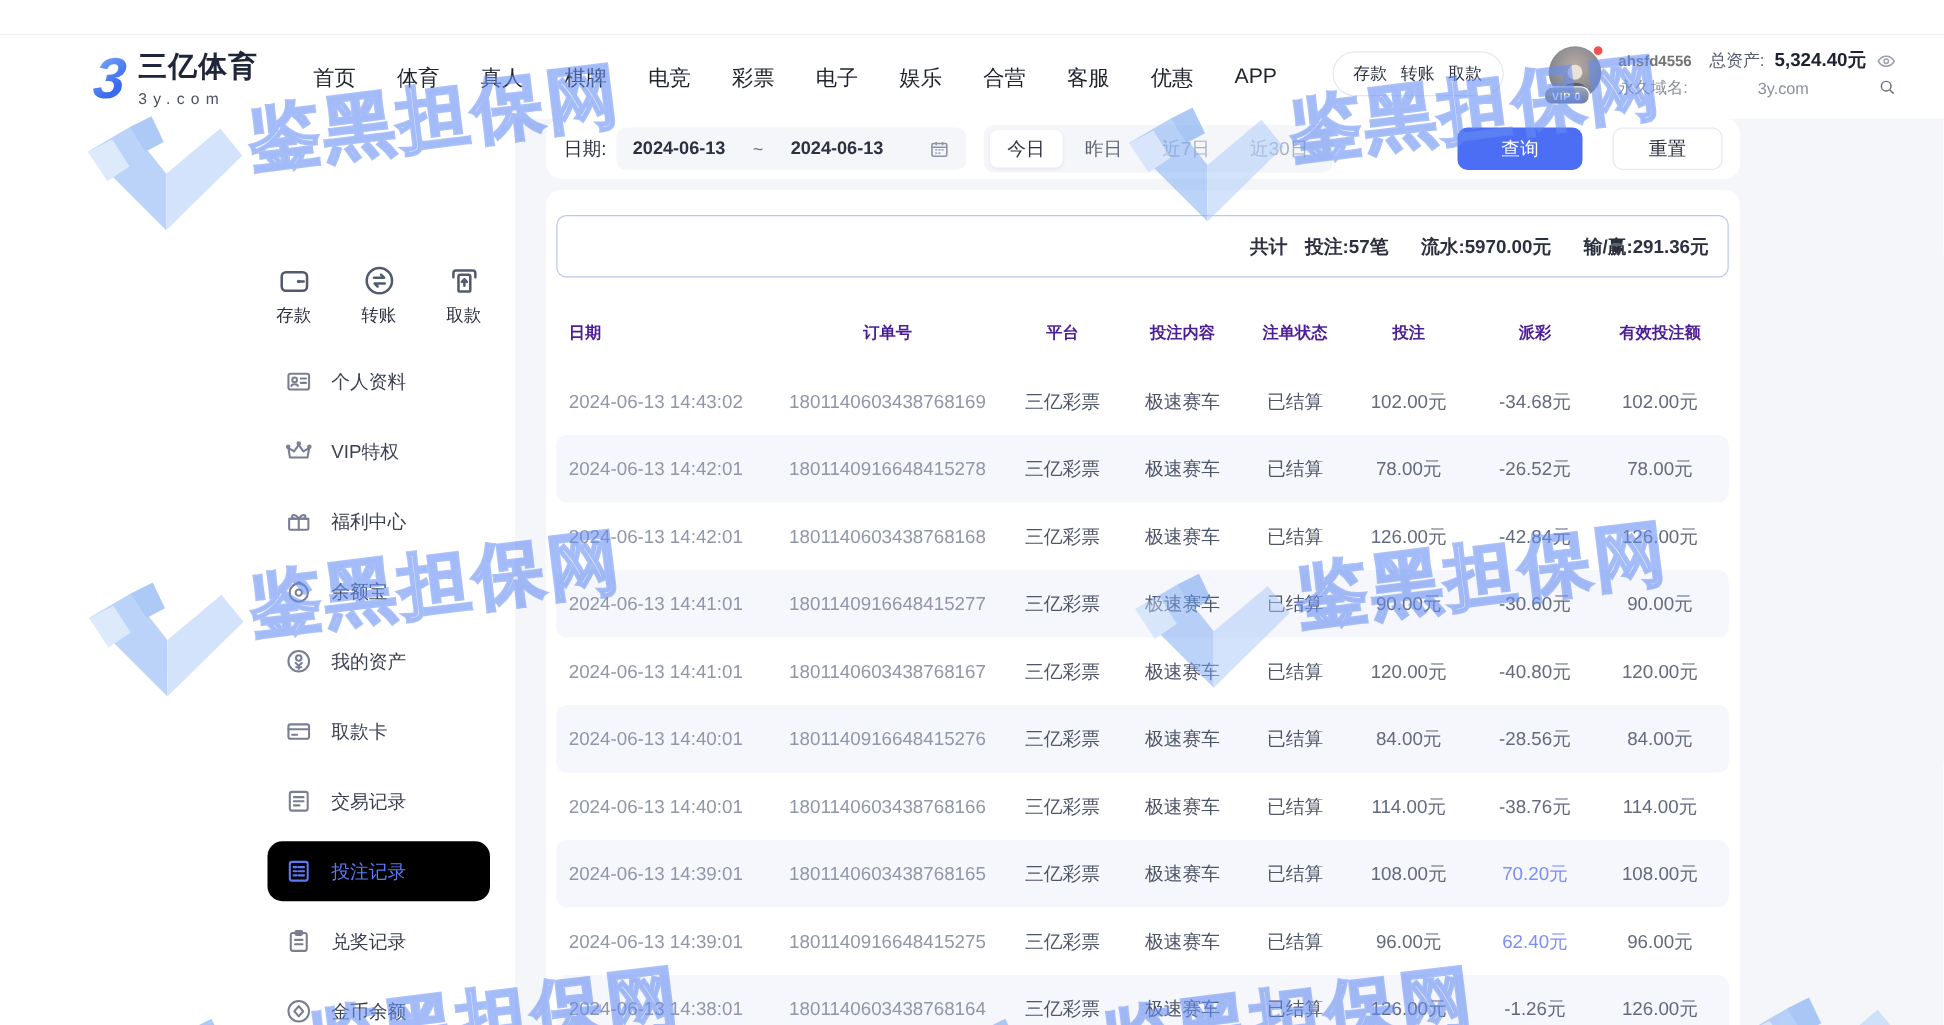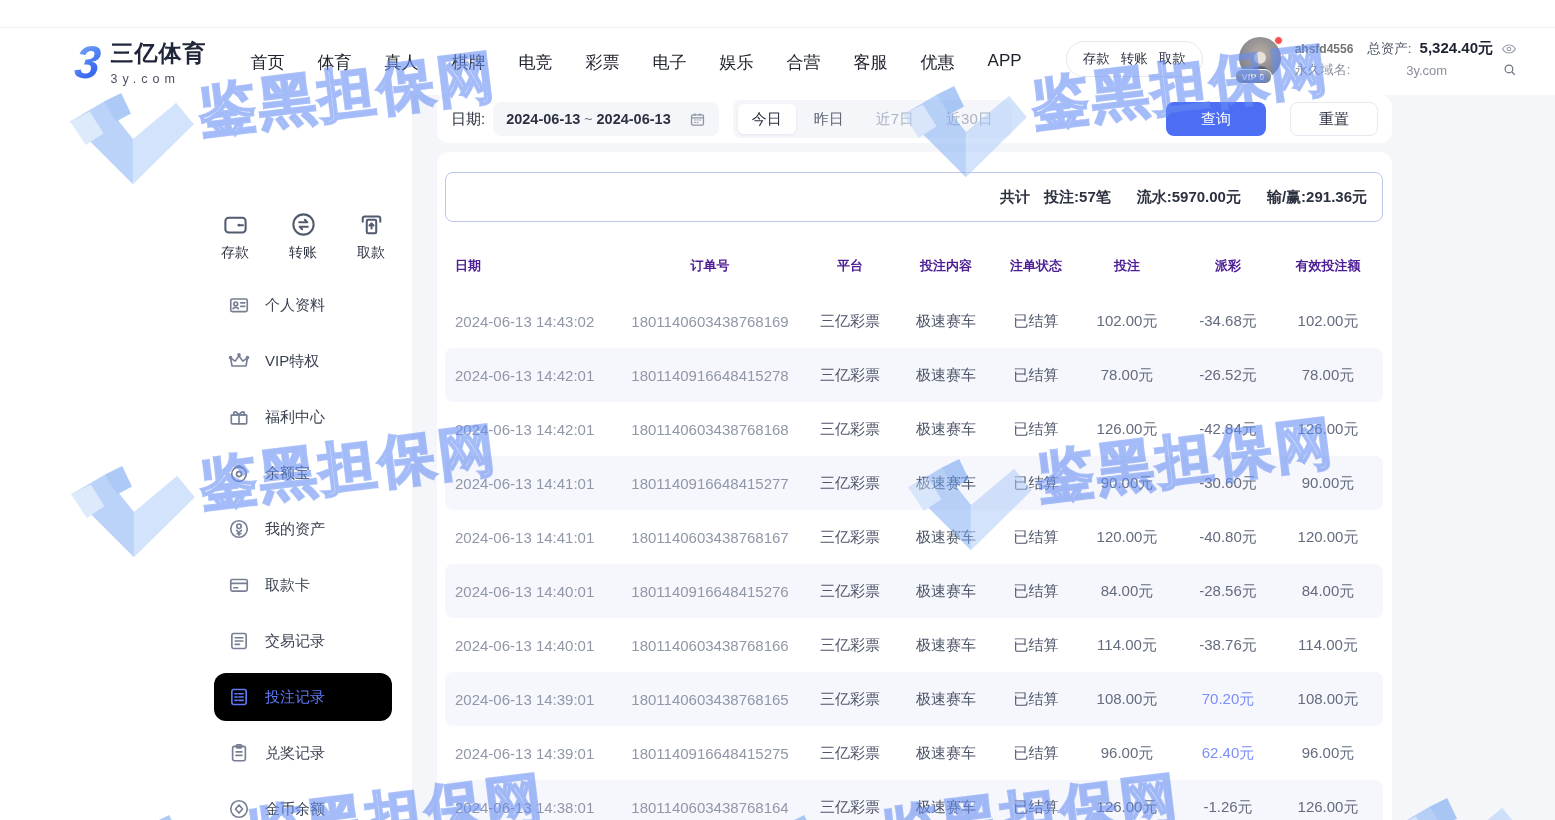--- a/index.html
+++ b/index.html
@@ -55,21 +55,21 @@
   .menu-item svg { width:22px; height:22px; color:#787f93; flex:0 0 auto; }
   .menu-item span { font-size:15px; }
   .menu-item.active { background:#000000; color:#5d79f7; }
   .menu-item.active svg { color:#5d79f7; }
 
   
   .filter-panel { position:absolute; left:437px; top:95px; width:955px; height:48px; background:#fff;
                   border-radius:12px; display:flex; align-items:center; padding:0 14px; }
   .f-label { font-size:15px; color:#2c3140; margin-right:8px; }
   .date-input { height:34px; background:#f5f6fa; border-radius:8px; display:flex; align-items:center;
-                gap:4px; padding:0 13px; cursor:pointer; }
+                gap:22px; padding:0 13px; cursor:pointer; }
   .date-input b { font-size:14.5px; font-weight:700; color:#2b3140; }
   .date-input .sep { font-size:14px; color:#6b7180; }
   .date-input svg { width:17px; height:17px; color:#8b93a5; margin-left:14px; }
   .ranges { height:38px; background:#f5f6fa; border-radius:8px; display:flex; align-items:center;
             gap:4px; margin-left:14px; padding:0 5px; }
   .range-btn { height:30px; padding:0 14px; display:flex; align-items:center; font-size:15px;
                color:#5f6675; border-radius:6px; cursor:pointer; white-space:nowrap; }
   .range-btn.selected { background:#fff; color:#2b3140; box-shadow:0 1px 3px rgba(40,60,120,.08); }
   .range-btn.dim { color:#aab3c6; }
   .f-spacer { flex:1; }

